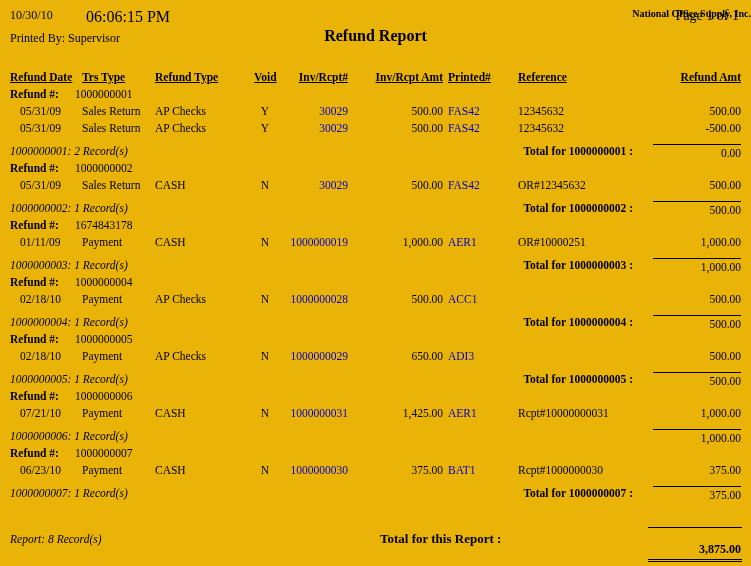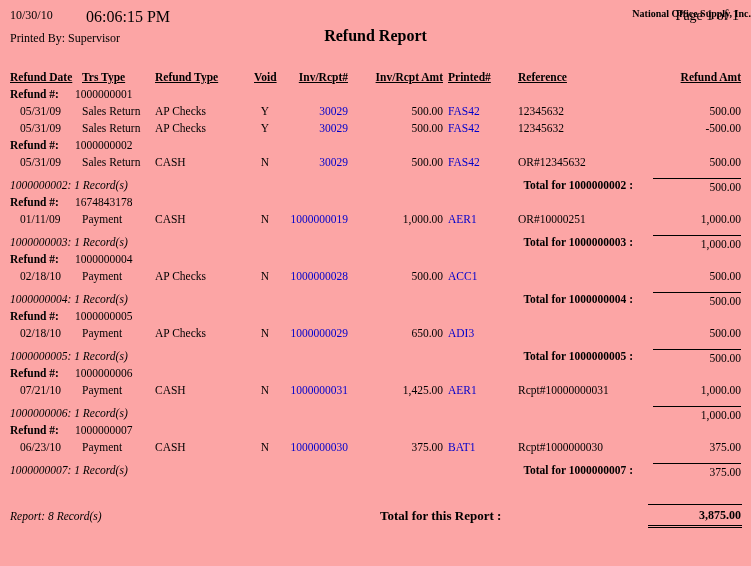--- a/index.html
+++ b/index.html
@@ -2,21 +2,21 @@
 <html style="--link-color: #0000cc;"><head>
 <meta charset="utf-8">
 <style>
   * { margin:0; padding:0; box-sizing:border-box; }
   html,body { background:#fff; }
   body {
     width:751px; height:566px;
     font-family:"Liberation Serif", serif;
     color:#000;
   }
-  .page { position:relative; width:751px; height:566px; background:#fca5a5; overflow:hidden; }
+  .page { position:relative; width:751px; height:566px; background:#eab308; overflow:hidden; }
 
   
   .rpt-header { position:relative; height:70px; }
   .h-date      { position:absolute; left:10px;  top:8px;  font-size:12px; }
   .h-time      { position:absolute; left:86px;  top:8px;  font-size:16px; }
   .h-company   { position:absolute; left:0; right:0; top:8px; text-align:right; font-size:10px; font-weight:bold; }
   .h-page      { position:absolute; right:12px; top:8px;  font-size:14px; }
   .h-printedby { position:absolute; left:10px;  top:31px; font-size:12px; }
   .h-title     { position:absolute; left:0; right:0; top:27px; text-align:center; font-size:16px; font-weight:bold; }
 
@@ -54,21 +54,21 @@
   .link { color:var(--link-color, #0000cc); cursor:pointer; }
 
   
   .rpt-footer { position:relative; height:42px; margin-top:22px; }
   .f-records { position:absolute; left:10px;  top:8px; font-size:11.5px; font-style:italic; }
   .f-label   { position:absolute; left:380px; width:253px; top:6px; text-align:left;
                font-weight:bold; font-size:13px; }
   .f-amt     { position:absolute; left:648px; width:94px; top:2px; text-align:right;
                font-weight:bold; font-size:12px;
                border-top:1px solid #000; border-bottom:3px double #000;
-               padding:3px 1px 2px 0; }
+               padding:14px 1px 2px 0; }
 </style>
 </head>
 <body>
 
 <div class="page">
 
   <div class="rpt-header">
     <span class="h-date">10/30/10</span>
     <span class="h-time">06:06:15 PM</span>
     <span class="h-company">National Office Supply, Inc.</span>
@@ -108,20 +108,25 @@
     <span class="cell c1">05/31/09</span>
     <span class="cell c2">Sales Return</span>
     <span class="cell c3">AP Checks</span>
     <span class="cell c4">Y</span>
     <span class="cell c5 link">30029</span>
     <span class="cell c6">500.00</span>
     <span class="cell c7 link">FAS42</span>
     <span class="cell c8">12345632</span>
     <span class="cell c9">-500.00</span>
   </div>
+  <div class="row summary-row">
+    <span class="cell sum-records">1000000001: 2 Record(s)</span>
+    <span class="cell sum-label">Total for 1000000001 :</span>
+    <span class="cell sum-amt">0.00</span>
+  </div>
 
   <div class="row group-header">
     <span class="cell gh-label">Refund #:</span>
     <span class="cell gh-num">1000000002</span>
   </div>
   <div class="row data-row">
     <span class="cell c1">05/31/09</span>
     <span class="cell c2">Sales Return</span>
     <span class="cell c3">CASH</span>
     <span class="cell c4">N</span>

